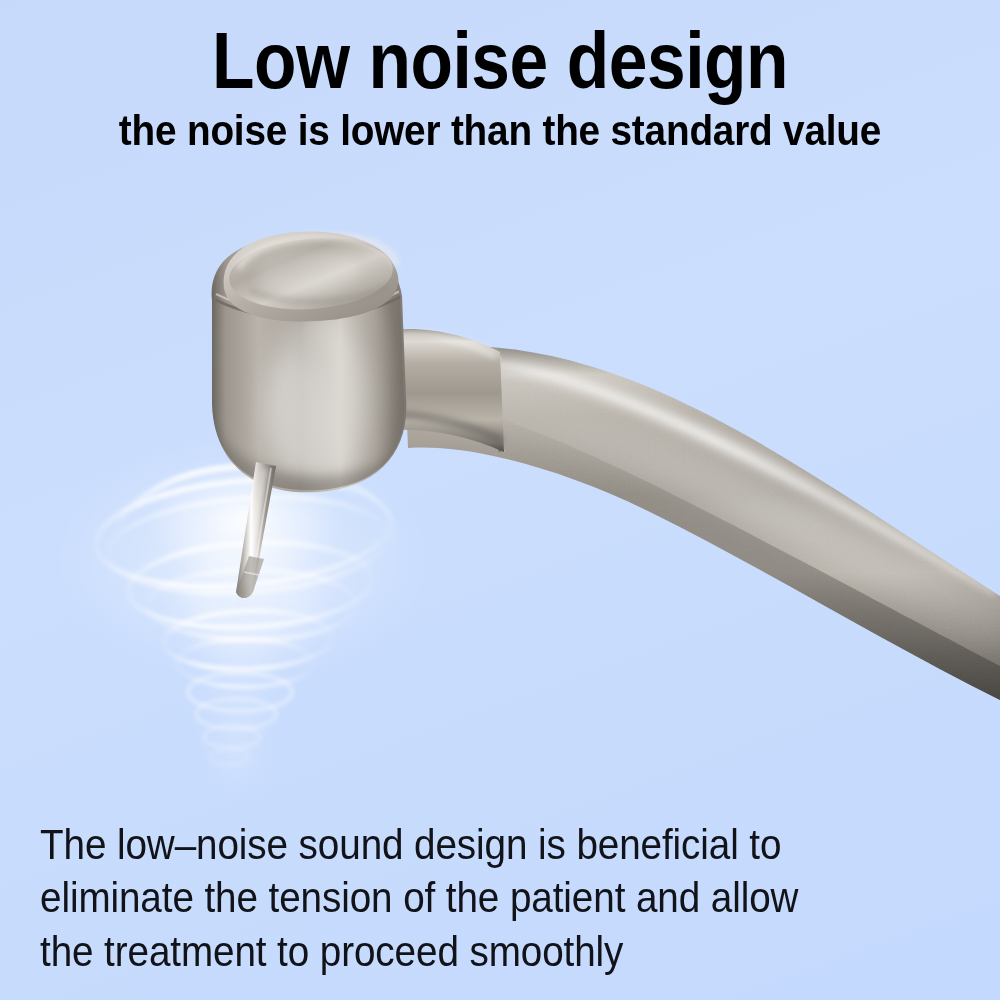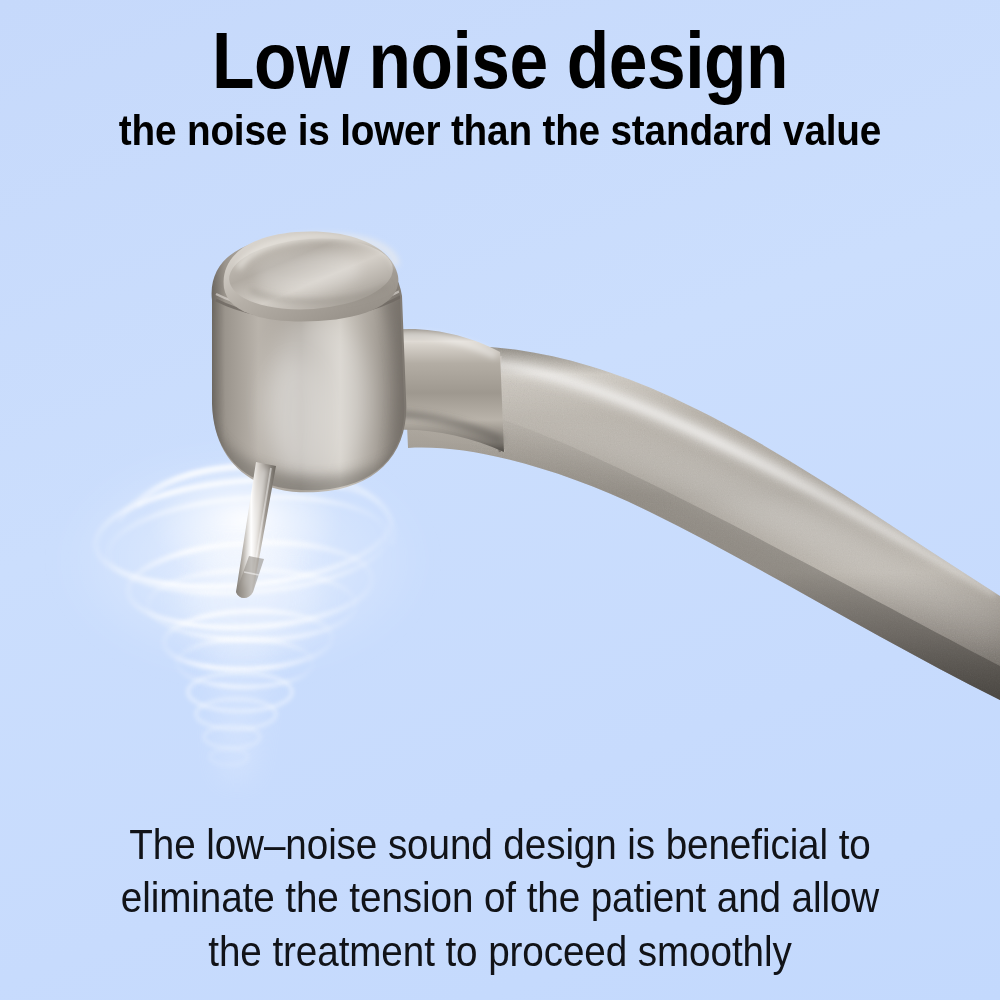--- a/index.html
+++ b/index.html
@@ -47,21 +47,21 @@
     transform: scaleX(0.9);
     transform-origin: 50% 50%;
     white-space: nowrap;
   }
 
   .text-bottom {
     position: absolute;
     top: 818px;
     left: 0;
     width: 1000px;
-    text-align: center;
+    text-align: left;
     z-index: 40;
   }
   .caption-line {
     color: #111318;
     font-size: 42px;
     font-weight: 300;
     line-height: 1.27;
     letter-spacing: -0.1px;
     transform: scaleX(0.92);
     transform-origin: 50% 50%;

